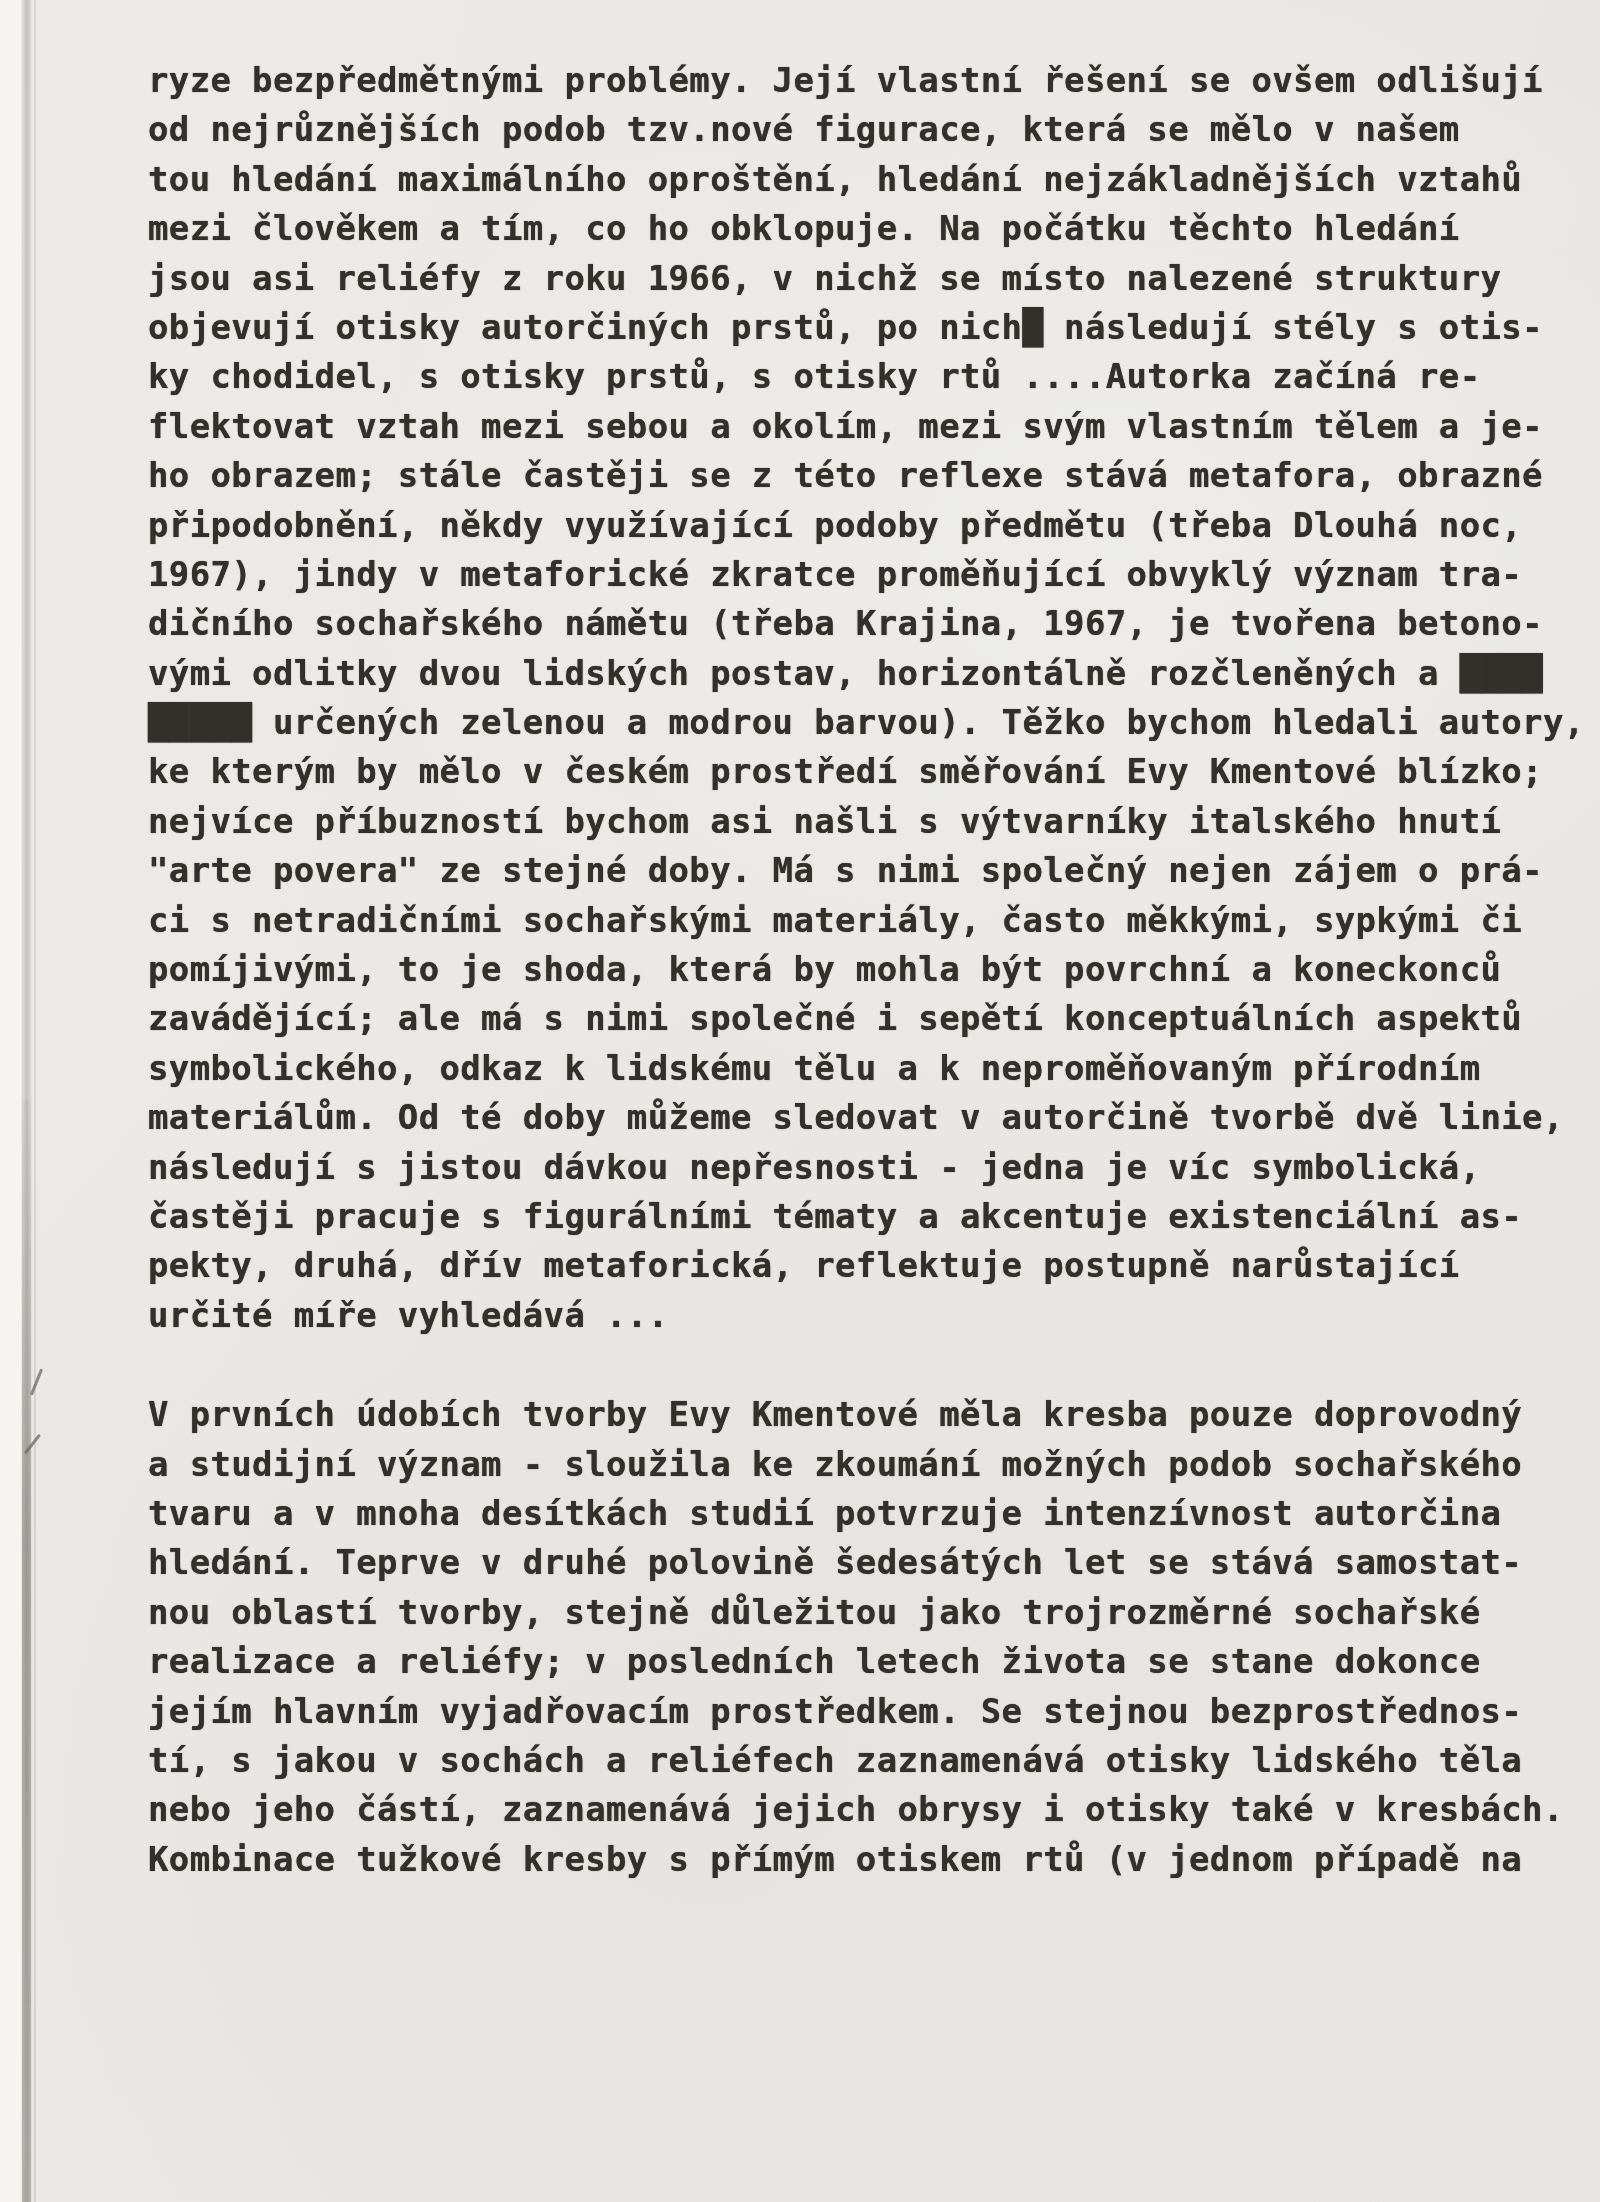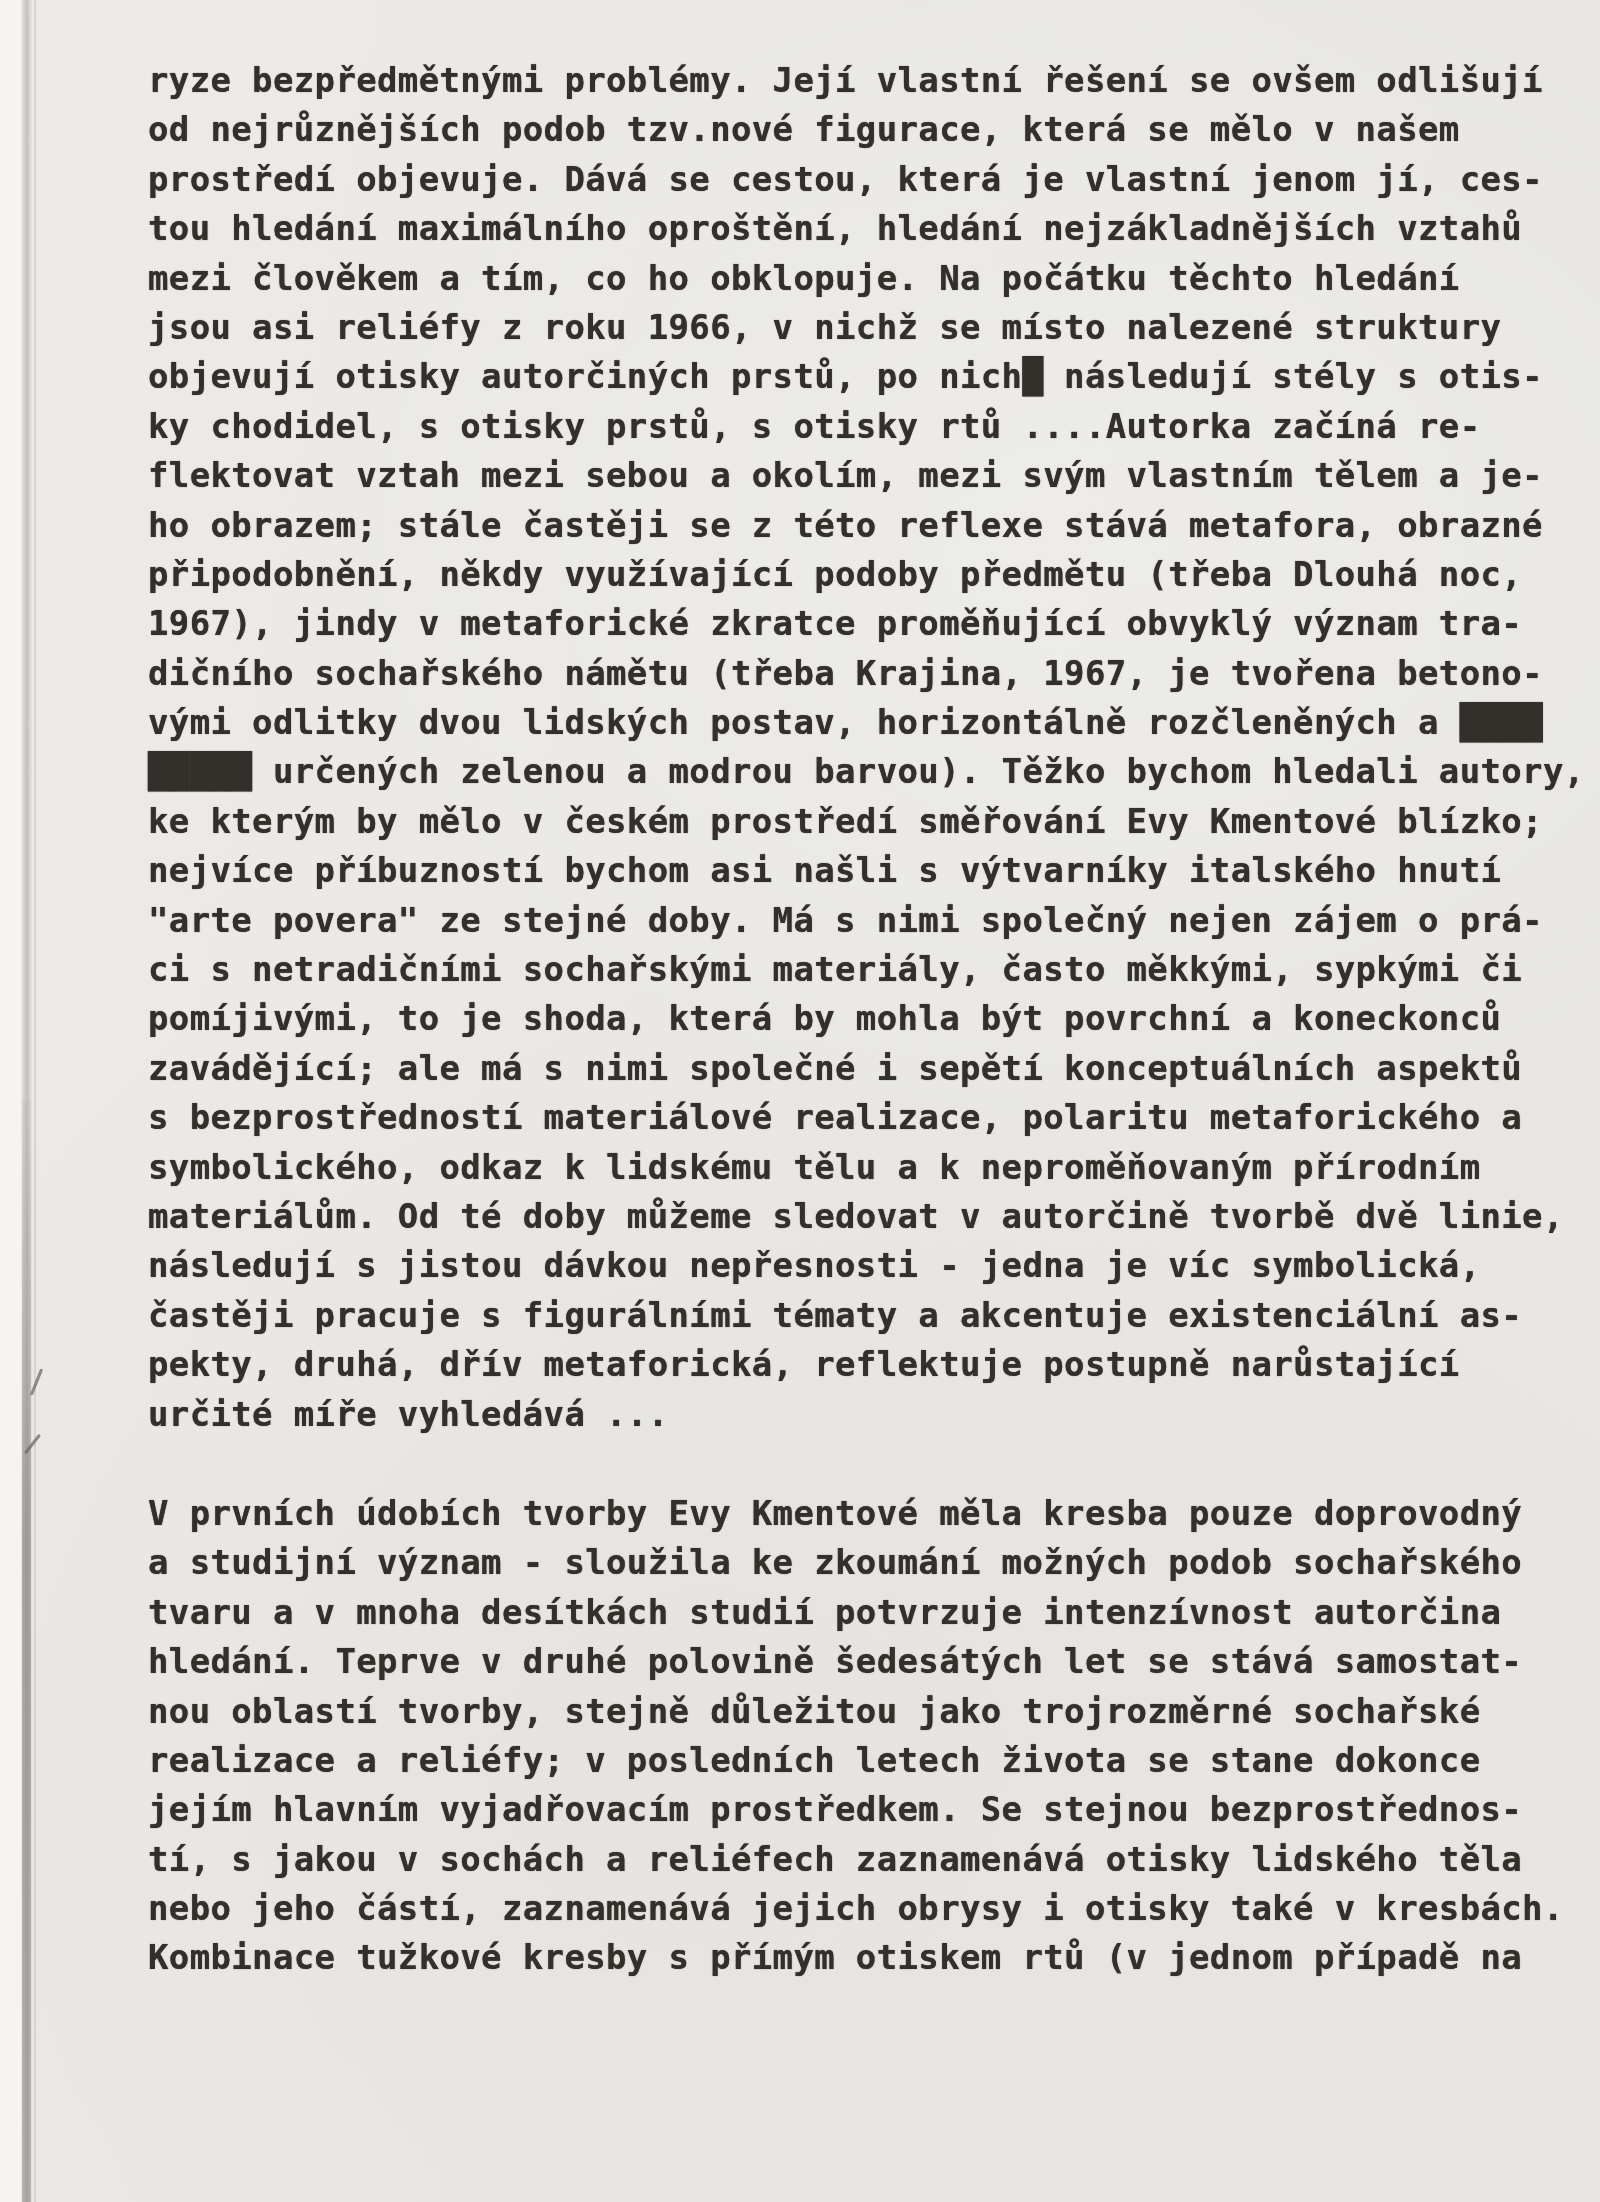--- a/index.html
+++ b/index.html
@@ -96,40 +96,38 @@
   <div class="left-strip"></div>
   <div class="crease"></div>
   <div class="crease-dark-lower"></div>
   <div class="fold-line"></div>
   <div class="margin-mark mark-a"></div>
   <div class="margin-mark mark-b"></div>
 
   <div class="text-block">
     <div class="line">ryze bezpředmětnými problémy. Její vlastní řešení se ovšem odlišují</div>
     <div class="line">od nejrůznějších podob tzv.nové figurace, která se mělo v našem</div>
-    <div class="line">prostředí objevuje. Dává se cestou, která je vlastní jenom jí, ces-</div>
     <div class="line">tou hledání maximálního oproštění, hledání nejzákladnějších vztahů</div>
     <div class="line">mezi člověkem a tím, co ho obklopuje. Na počátku těchto hledání</div>
     <div class="line">jsou asi reliéfy z roku 1966, v nichž se místo nalezené struktury</div>
     <div class="line">objevují otisky autorčiných prstů, po nich█ následují stély s otis-</div>
     <div class="line">ky chodidel, s otisky prstů, s otisky rtů ....Autorka začíná re-</div>
     <div class="line">flektovat vztah mezi sebou a okolím, mezi svým vlastním tělem a je-</div>
     <div class="line">ho obrazem; stále častěji se z této reflexe stává metafora, obrazné</div>
     <div class="line">připodobnění, někdy využívající podoby předmětu (třeba Dlouhá noc,</div>
     <div class="line">1967), jindy v metaforické zkratce proměňující obvyklý význam tra-</div>
     <div class="line">dičního sochařského námětu (třeba Krajina, 1967, je tvořena betono-</div>
     <div class="line">vými odlitky dvou lidských postav, horizontálně rozčleněných a ████</div>
     <div class="line">█████ určených zelenou a modrou barvou). Těžko bychom hledali autory,</div>
     <div class="line">ke kterým by mělo v českém prostředí směřování Evy Kmentové blízko;</div>
     <div class="line">nejvíce příbuzností bychom asi našli s výtvarníky italského hnutí</div>
     <div class="line">"arte povera" ze stejné doby. Má s nimi společný nejen zájem o prá-</div>
     <div class="line">ci s netradičními sochařskými materiály, často měkkými, sypkými či</div>
     <div class="line">pomíjivými, to je shoda, která by mohla být povrchní a koneckonců</div>
     <div class="line">zavádějící; ale má s nimi společné i sepětí konceptuálních aspektů</div>
-    <div class="line">s bezprostředností materiálové realizace, polaritu metaforického a</div>
     <div class="line">symbolického, odkaz k lidskému tělu a k neproměňovaným přírodním</div>
     <div class="line">materiálům. Od té doby můžeme sledovat v autorčině tvorbě dvě linie,</div>
     <div class="line">následují s jistou dávkou nepřesnosti - jedna je víc symbolická,</div>
     <div class="line">častěji pracuje s figurálními tématy a akcentuje existenciální as-</div>
     <div class="line">pekty, druhá, dřív metaforická, reflektuje postupně narůstající</div>
     <div class="line">určité míře vyhledává ...</div>
 
     <div class="para-gap"></div>
 
     <div class="line">V prvních údobích tvorby Evy Kmentové měla kresba pouze doprovodný</div>

